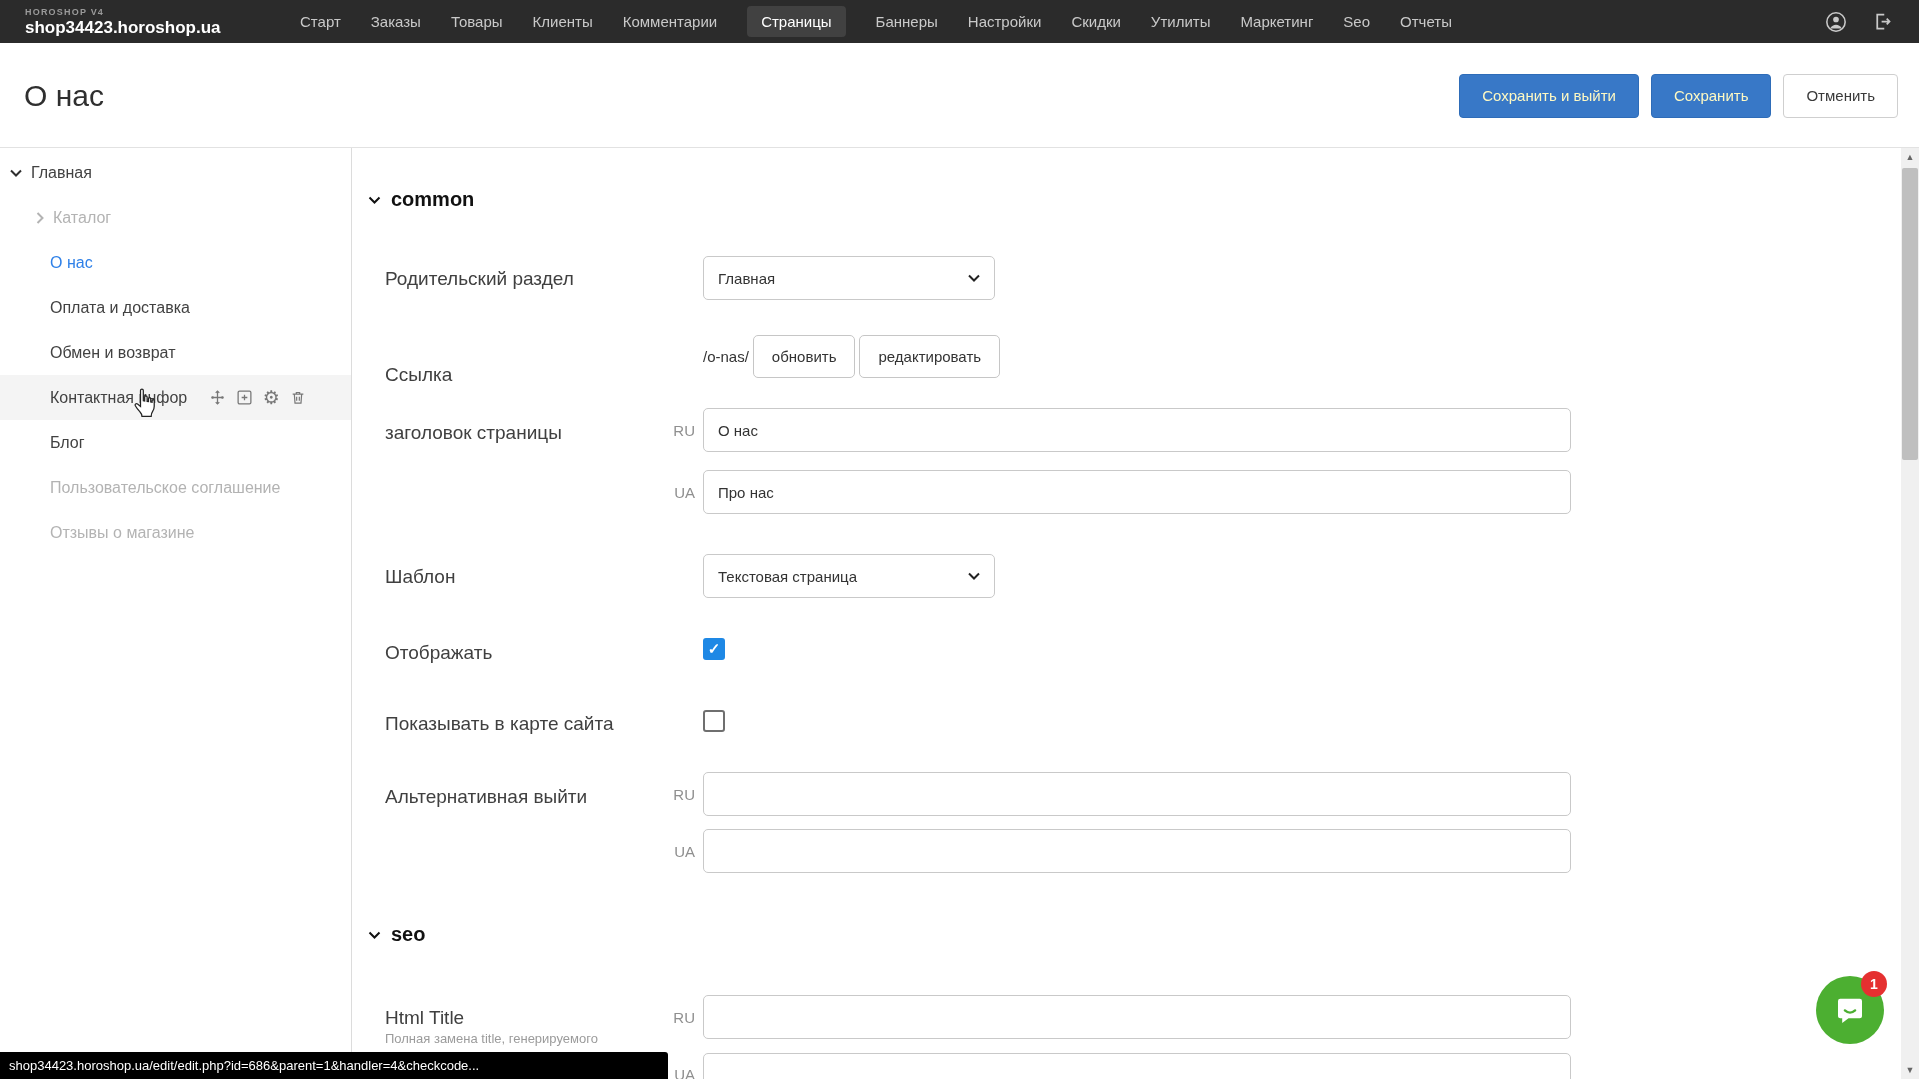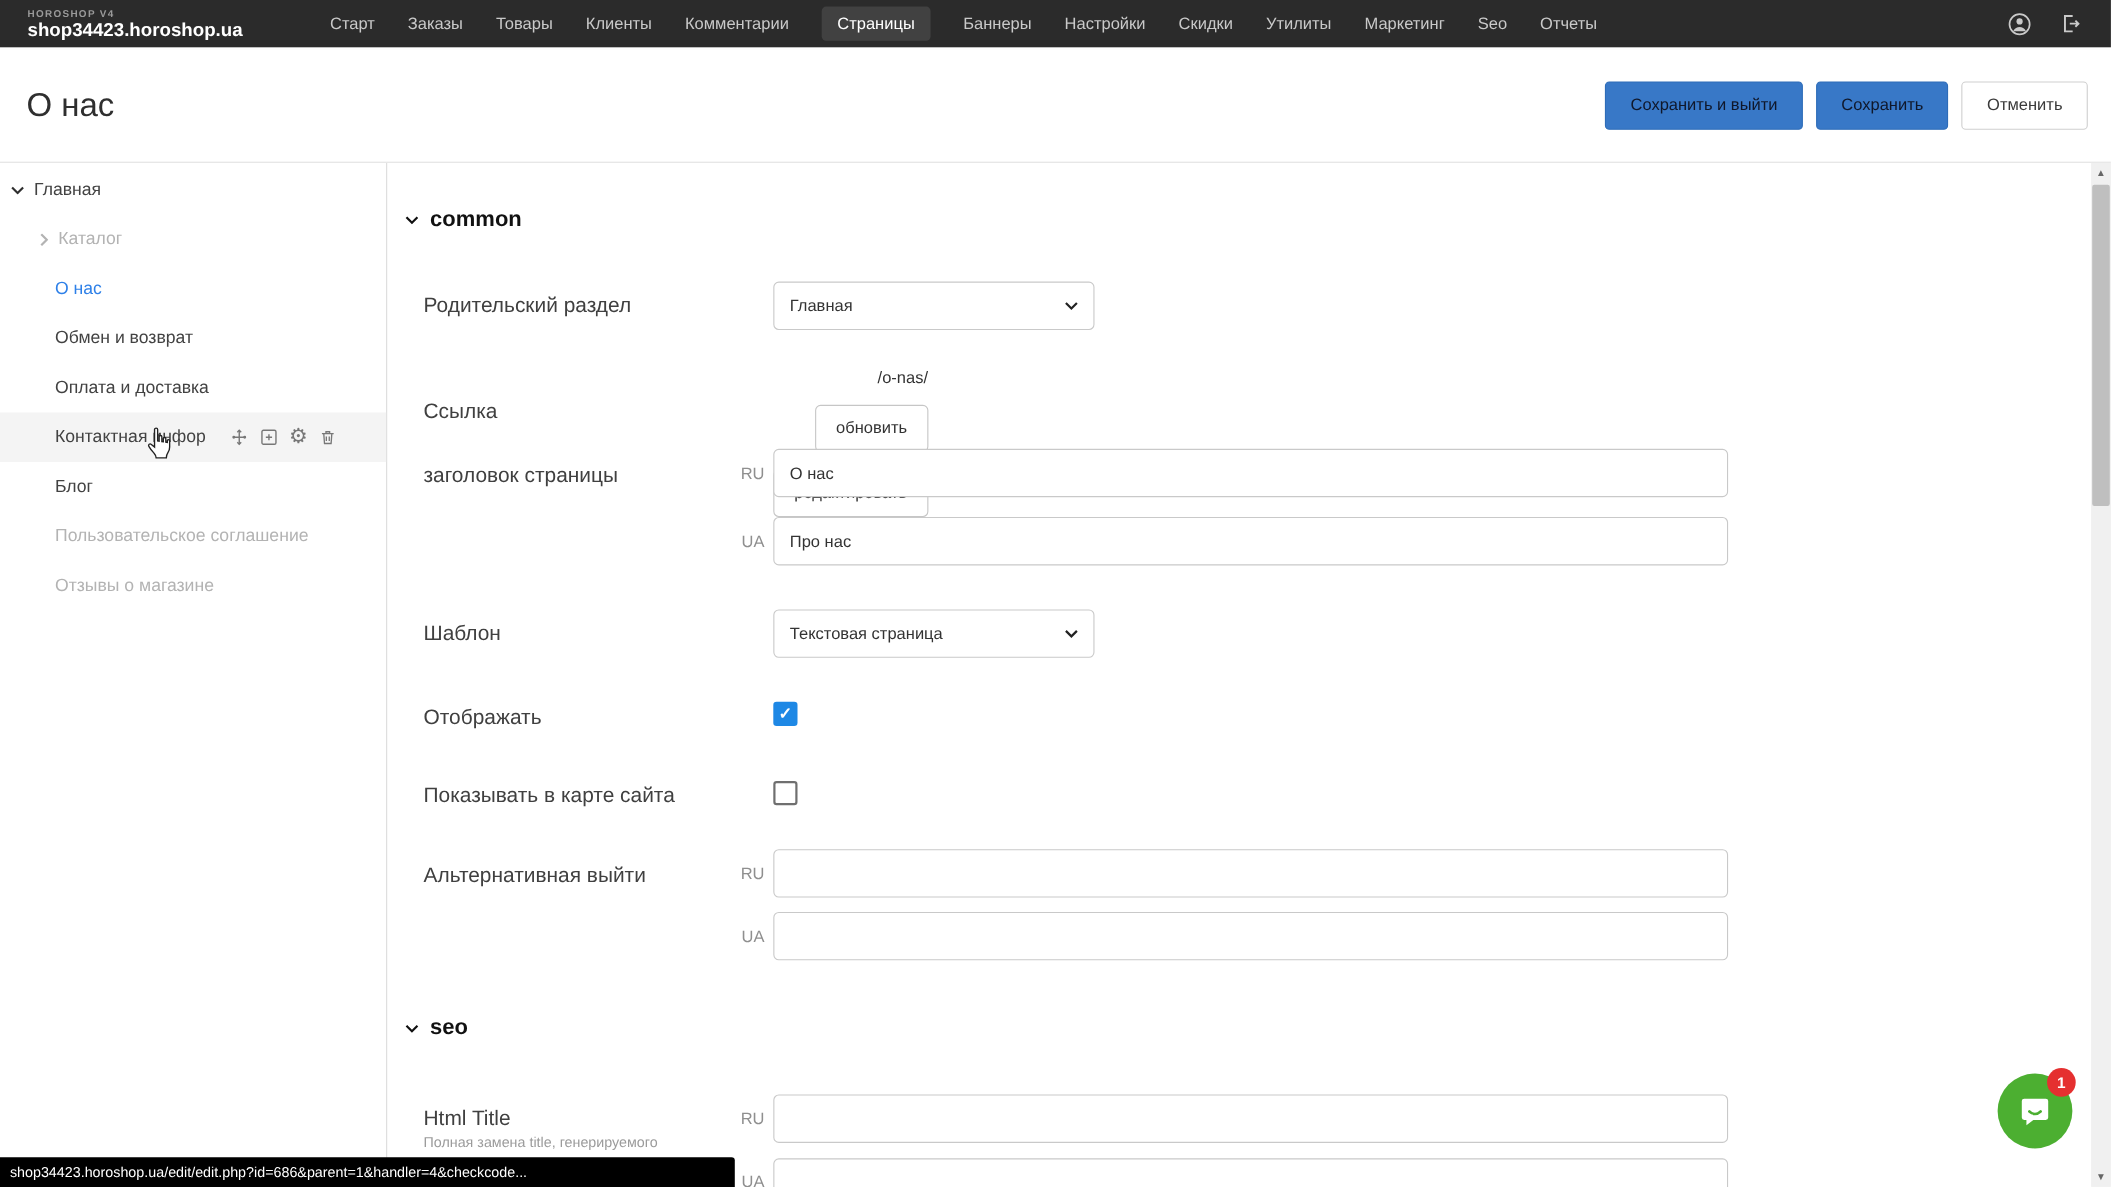--- a/index.html
+++ b/index.html
@@ -20,21 +20,21 @@
   .tb-icon { width:22px; height:22px; display:flex; align-items:center; justify-content:center; cursor:pointer; }
 
   
   .header { position:absolute; left:0; top:43px; width:1919px; height:105px; background:#fff;
     border-bottom:1px solid #e2e2e2; z-index:10; }
   .page-title { position:absolute; left:24px; top:0; height:105px; display:flex; align-items:center;
     font-size:30px; color:#2f2f2f; }
   .header-buttons { position:absolute; right:21px; top:0; height:105px; display:flex; align-items:center; gap:12px; }
   .btn { height:44px; border-radius:4px; font-size:15px; display:flex; align-items:center;
     padding:0 22px; cursor:pointer; white-space:nowrap; }
-  .btn-blue { background:#3878c7; border:1px solid #2e6cb8; color:#0f172a; }
+  .btn-blue { background:#3878c7; border:1px solid #2e6cb8; color:#fef9c3; }
   .btn-white { background:#fff; border:1px solid #cfcfcf; color:#3a3a3a; }
 
   
   .sidebar { position:absolute; left:0; top:148px; width:352px; height:931px; background:#fff;
     border-right:1px solid #dcdcdc; padding-top:2px; }
   .tree-row { height:45px; display:flex; align-items:center; gap:9px; font-size:16px; color:#424242; cursor:pointer; }
   .tree-row.lvl0 { padding-left:10px; }
   .tree-row.lvl1 { padding-left:50px; }
   .tree-row.lvl1.has-chevron { padding-left:36px; }
   .tree-row.muted { color:#b3b3b3; }
@@ -148,24 +148,24 @@
         <svg width="8" height="12" viewBox="0 0 8 12" fill="none" stroke="#b3b3b3" stroke-width="2">
             <path d="M1.5 1l5 5-5 5"></path>
           </svg>
       </span>
       <span>Каталог</span>
     </div>
     <div class="tree-row lvl1 selected">
       <span>О нас</span>
     </div>
     <div class="tree-row lvl1">
+      <span>Оплата и доставка</span>
+    </div>
+    <div class="tree-row lvl1">
       <span>Обмен и возврат</span>
-    </div>
-    <div class="tree-row lvl1">
-      <span>Оплата и доставка</span>
     </div>
     <div class="tree-row lvl1 hovered">
       <span>Контактная инфор</span>
       <span class="row-actions">
         <span class="act-icon">
           <svg width="17" height="17" viewBox="0 0 24 24" fill="none" stroke="#777" stroke-width="1.8">
             <path d="M12 3v18M5 12h14"></path>
             <path d="M9.5 5.5L12 3l2.5 2.5M9.5 18.5L12 21l2.5-2.5"></path>
             <circle cx="5" cy="12" r="1" fill="#777"></circle>
               <circle cx="19" cy="12" r="1" fill="#777"></circle>
@@ -215,21 +215,21 @@
 
     <div class="f-label" style="top:120px;">Родительский раздел</div>
     <div class="select" style="top:108px;">
       <span>Главная</span>
       <svg width="12" height="8" viewBox="0 0 12 8" fill="none" stroke="#222" stroke-width="2">
           <path d="M1 1.5l5 5 5-5"></path>
         </svg>
     </div>
 
     <div class="f-label" style="top:216px;">Ссылка</div>
-    <div style="position:absolute; left:350px; top:187px; display:flex; align-items:flex-end; gap:16px;flex-direction:column;">
+    <div style="position:absolute; left:350px; top:187px; display:flex; align-items:center; gap:4px;">
       <span style="font-size:15px; color:#333;">/o-nas/</span>
       <span class="mini-btn">обновить</span>
       <span class="mini-btn">редактировать</span>
     </div>
 
     <div class="f-label" style="top:274px;">заголовок страницы</div>
     <span class="lang-badge" style="left:318px; top:274px;">RU</span>
     <input class="t-input" style="top: 260px;" value="О нас">
     <span class="lang-badge" style="left:318px; top:336px;">UA</span>
     <input class="t-input" style="top: 322px;" value="Про нас">

